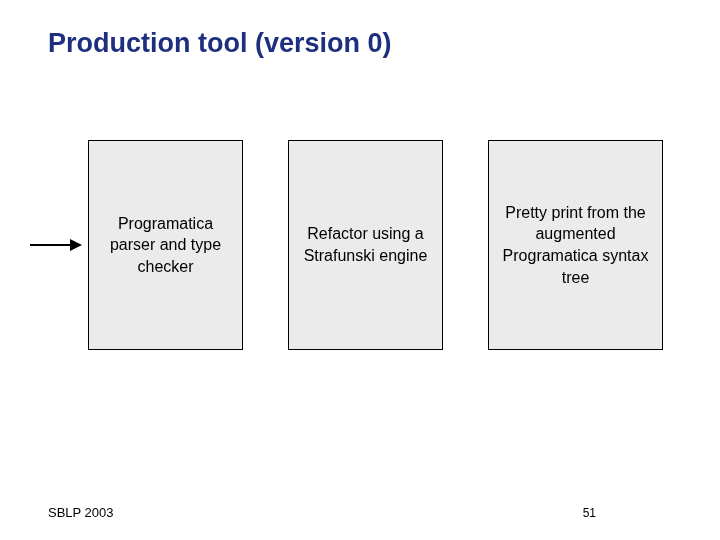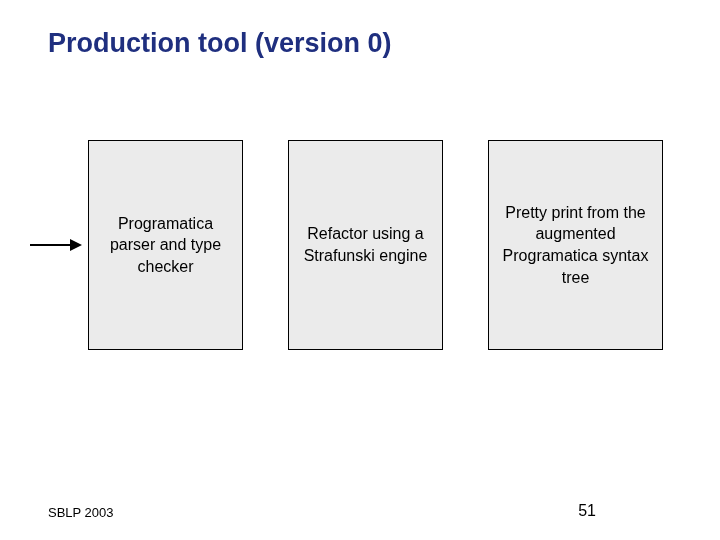--- a/index.html
+++ b/index.html
@@ -61,21 +61,21 @@
     position: absolute;
     bottom: 20px;
     left: 48px;
     font-size: 13px;
     color: #000;
   }
   .footer-right {
     position: absolute;
     bottom: 20px;
     right: 48px;
-    font-size: 16px;
+    font-size: 12px;
     color: #000;
   }
 </style>
 </head>
 <body>
 
 <div class="slide">
 
   <div class="title">Production tool (version 0)</div>
 

